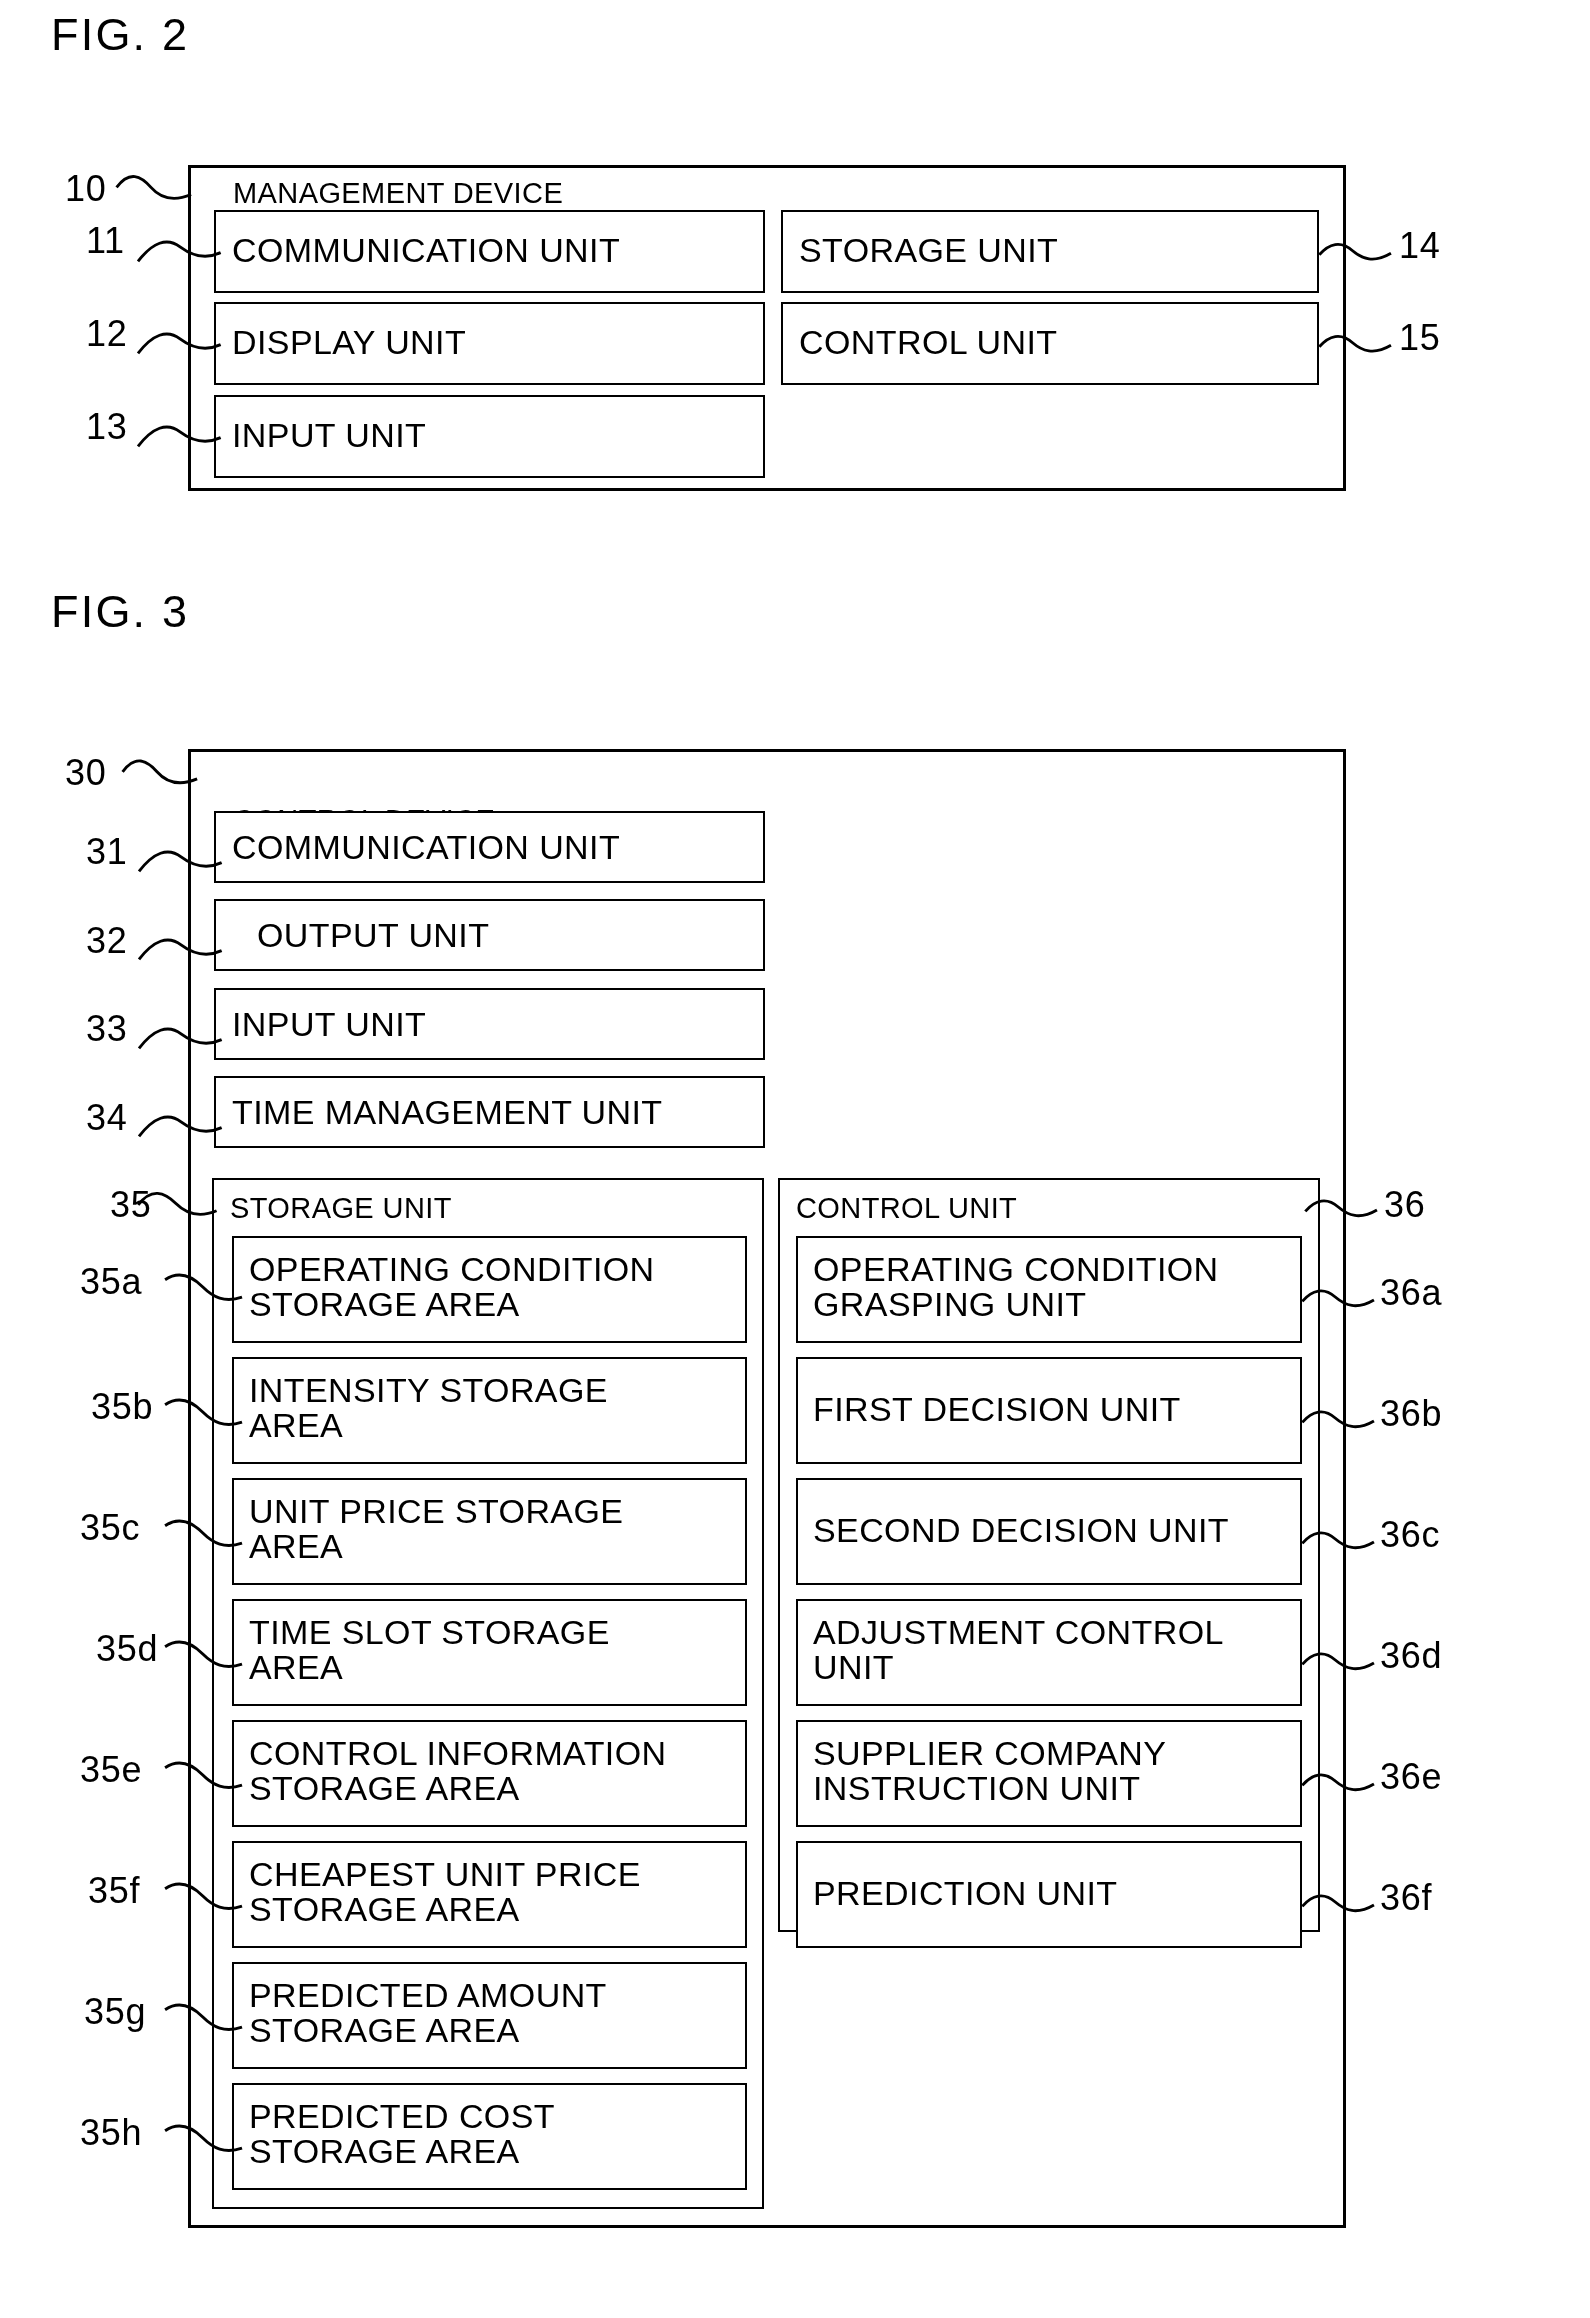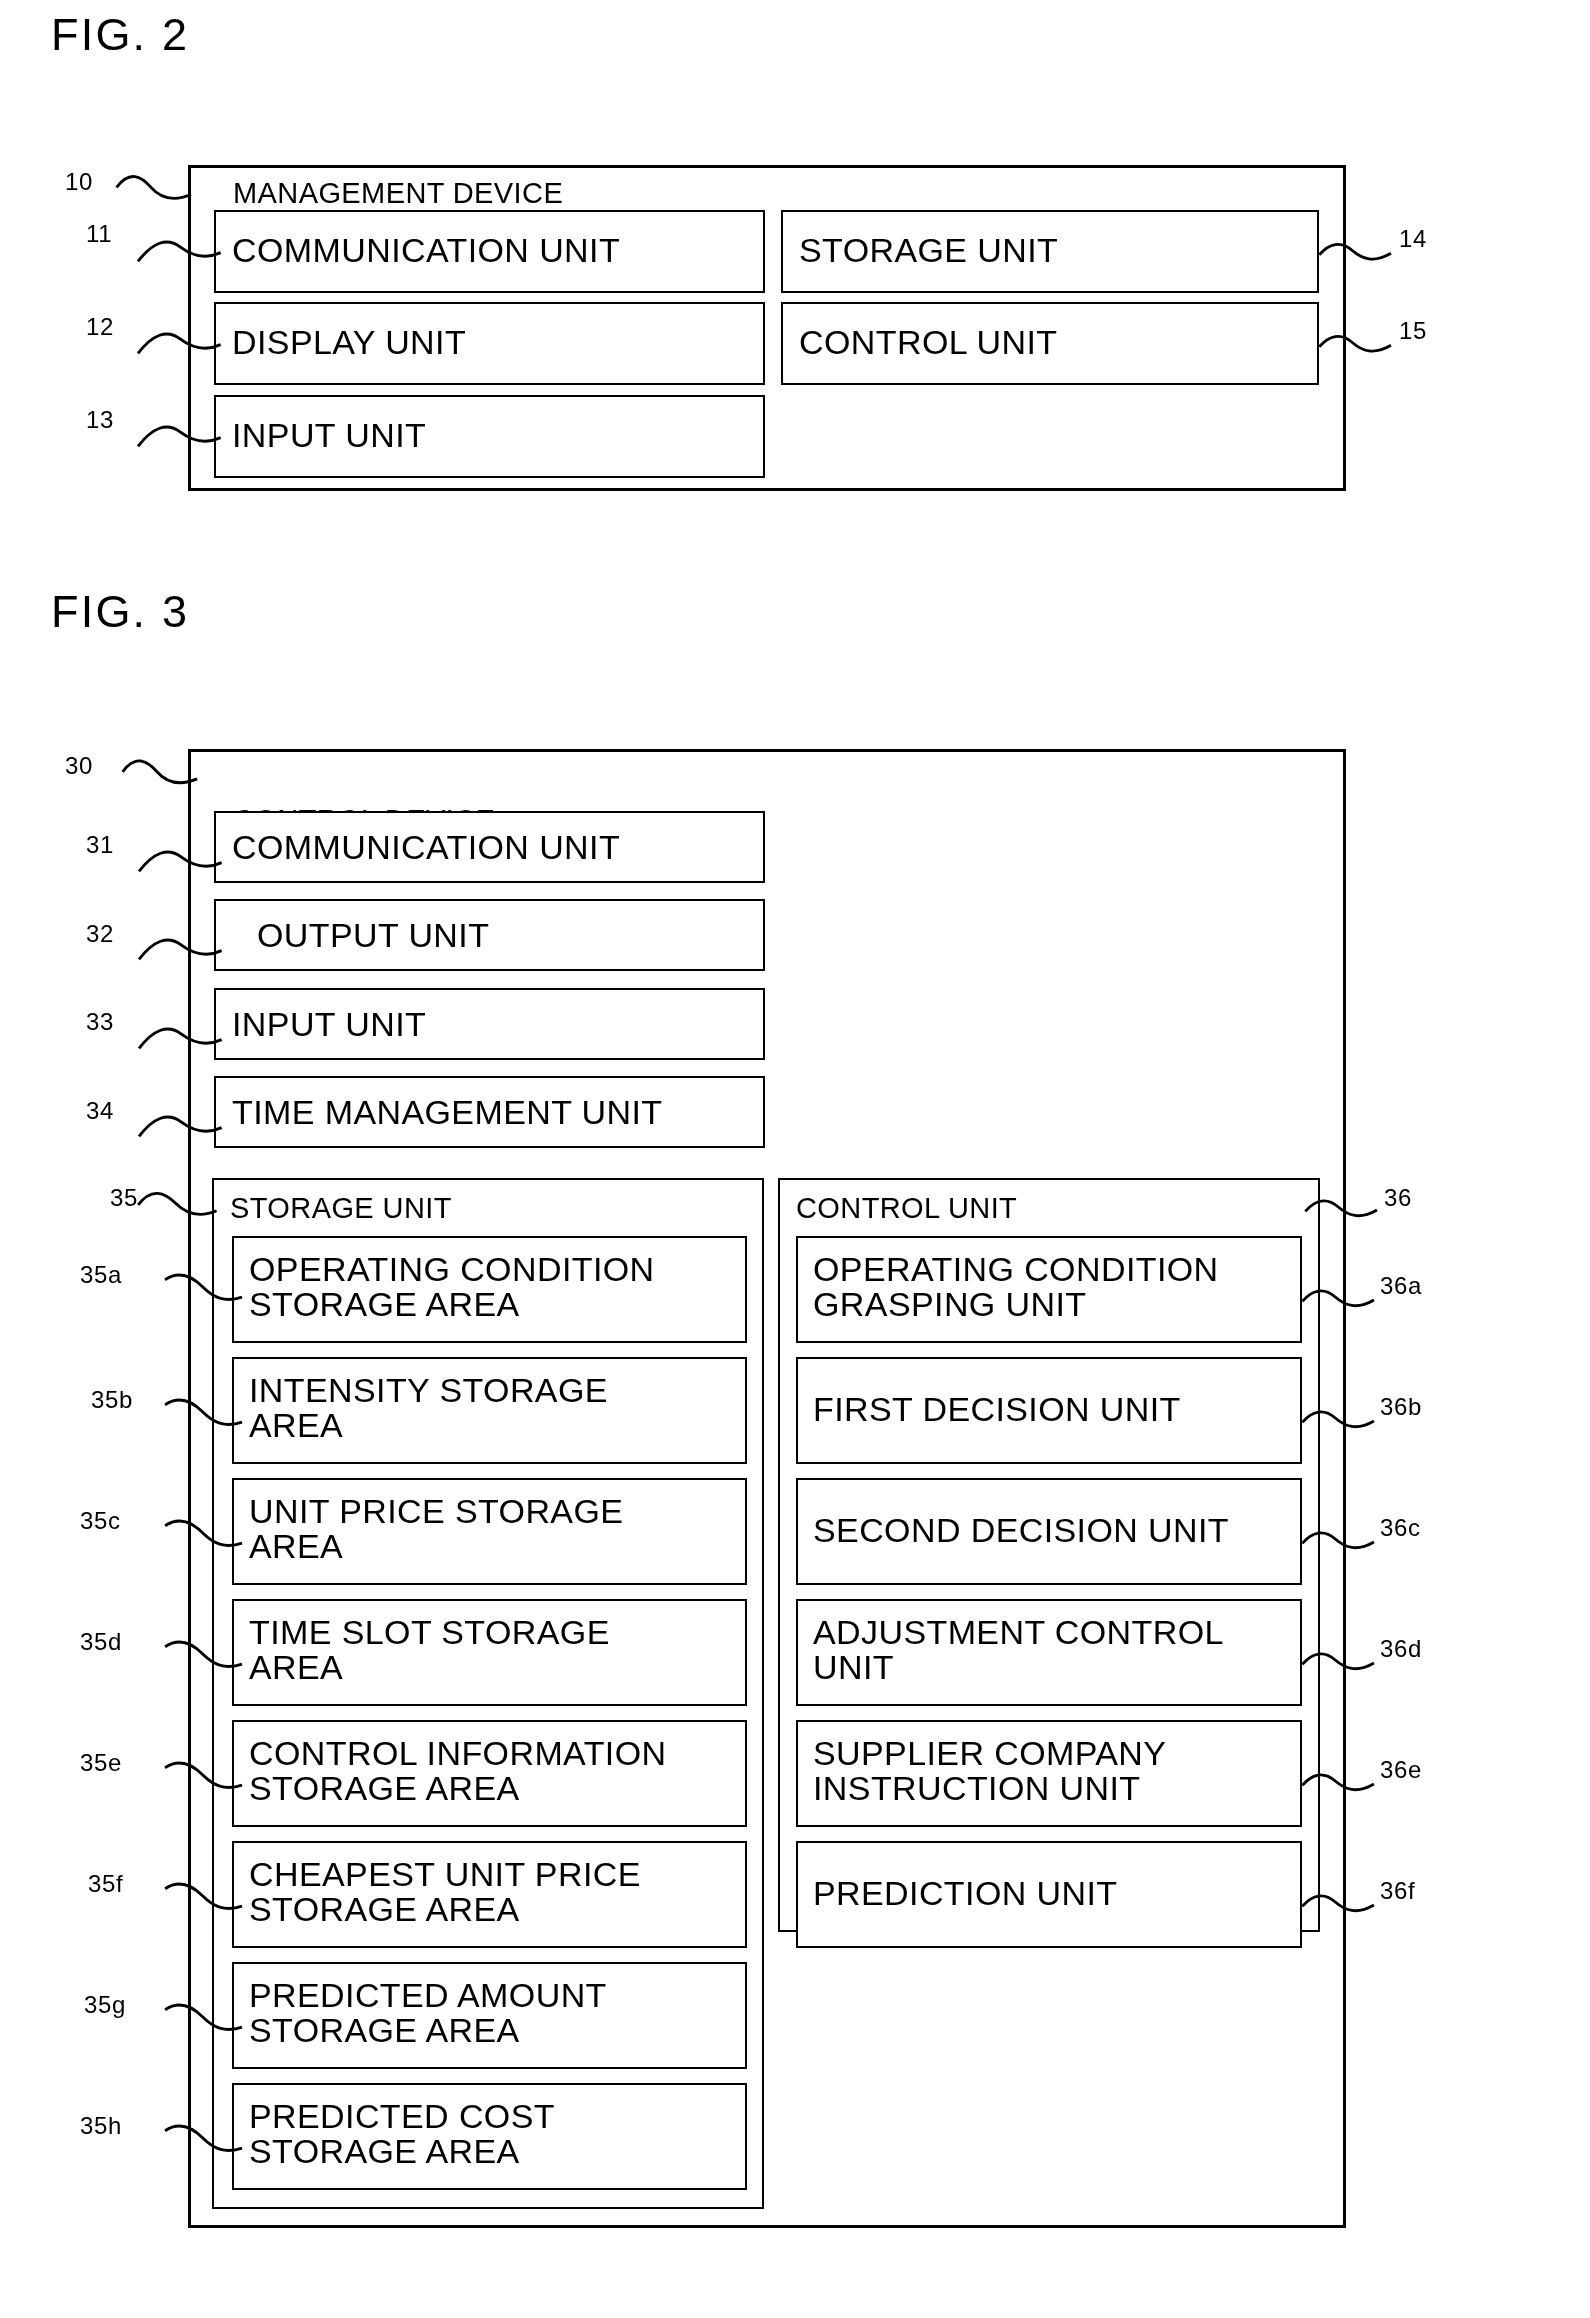--- a/index.html
+++ b/index.html
@@ -49,21 +49,21 @@
     line-height: 33px;
   }
   .box-label {
     position: absolute;
     font-size: 34px;
     letter-spacing: 0.4px;
     line-height: 35px;
   }
   .ref-num {
     position: absolute;
-    font-size: 24px;
+    font-size: 36px;
     letter-spacing: 0.7px;
     white-space: nowrap;
   }
   .leader {
     position: absolute;
     overflow: visible;
     pointer-events: none;
   }
   .leader path {
     fill: none;
@@ -194,21 +194,21 @@
 <div class="ref-num" style="left:80px; top:1507px;">35c</div>
 <svg class="leader" style="left:165px; top:1520px; width:80px; height:45px;" viewBox="0 0 110 62">
   <path d="M0,8 C18,-4 36,2 52,18 C66,32 82,40 106,32"></path>
 </svg>
 
 <div class="sub-box" style="left:232px; top:1599px; width:515px; height:107px;"></div>
 <div class="box-label" style="left:249px; top:1615px;">
   <span>TIME SLOT STORAGE</span><br>
   <span>AREA</span>
 </div>
-<div class="ref-num" style="left:80px; top:1628px;">35d</div>
+<div class="ref-num" style="left:96px; top:1628px;">35d</div>
 <svg class="leader" style="left:165px; top:1641px; width:80px; height:45px;" viewBox="0 0 110 62">
   <path d="M0,8 C18,-4 36,2 52,18 C66,32 82,40 106,32"></path>
 </svg>
 
 <div class="sub-box" style="left:232px; top:1720px; width:515px; height:107px;"></div>
 <div class="box-label" style="left:249px; top:1736px;">
   <span>CONTROL INFORMATION</span><br>
   <span>STORAGE AREA</span>
 </div>
 <div class="ref-num" style="left:80px; top:1749px;">35e</div>

